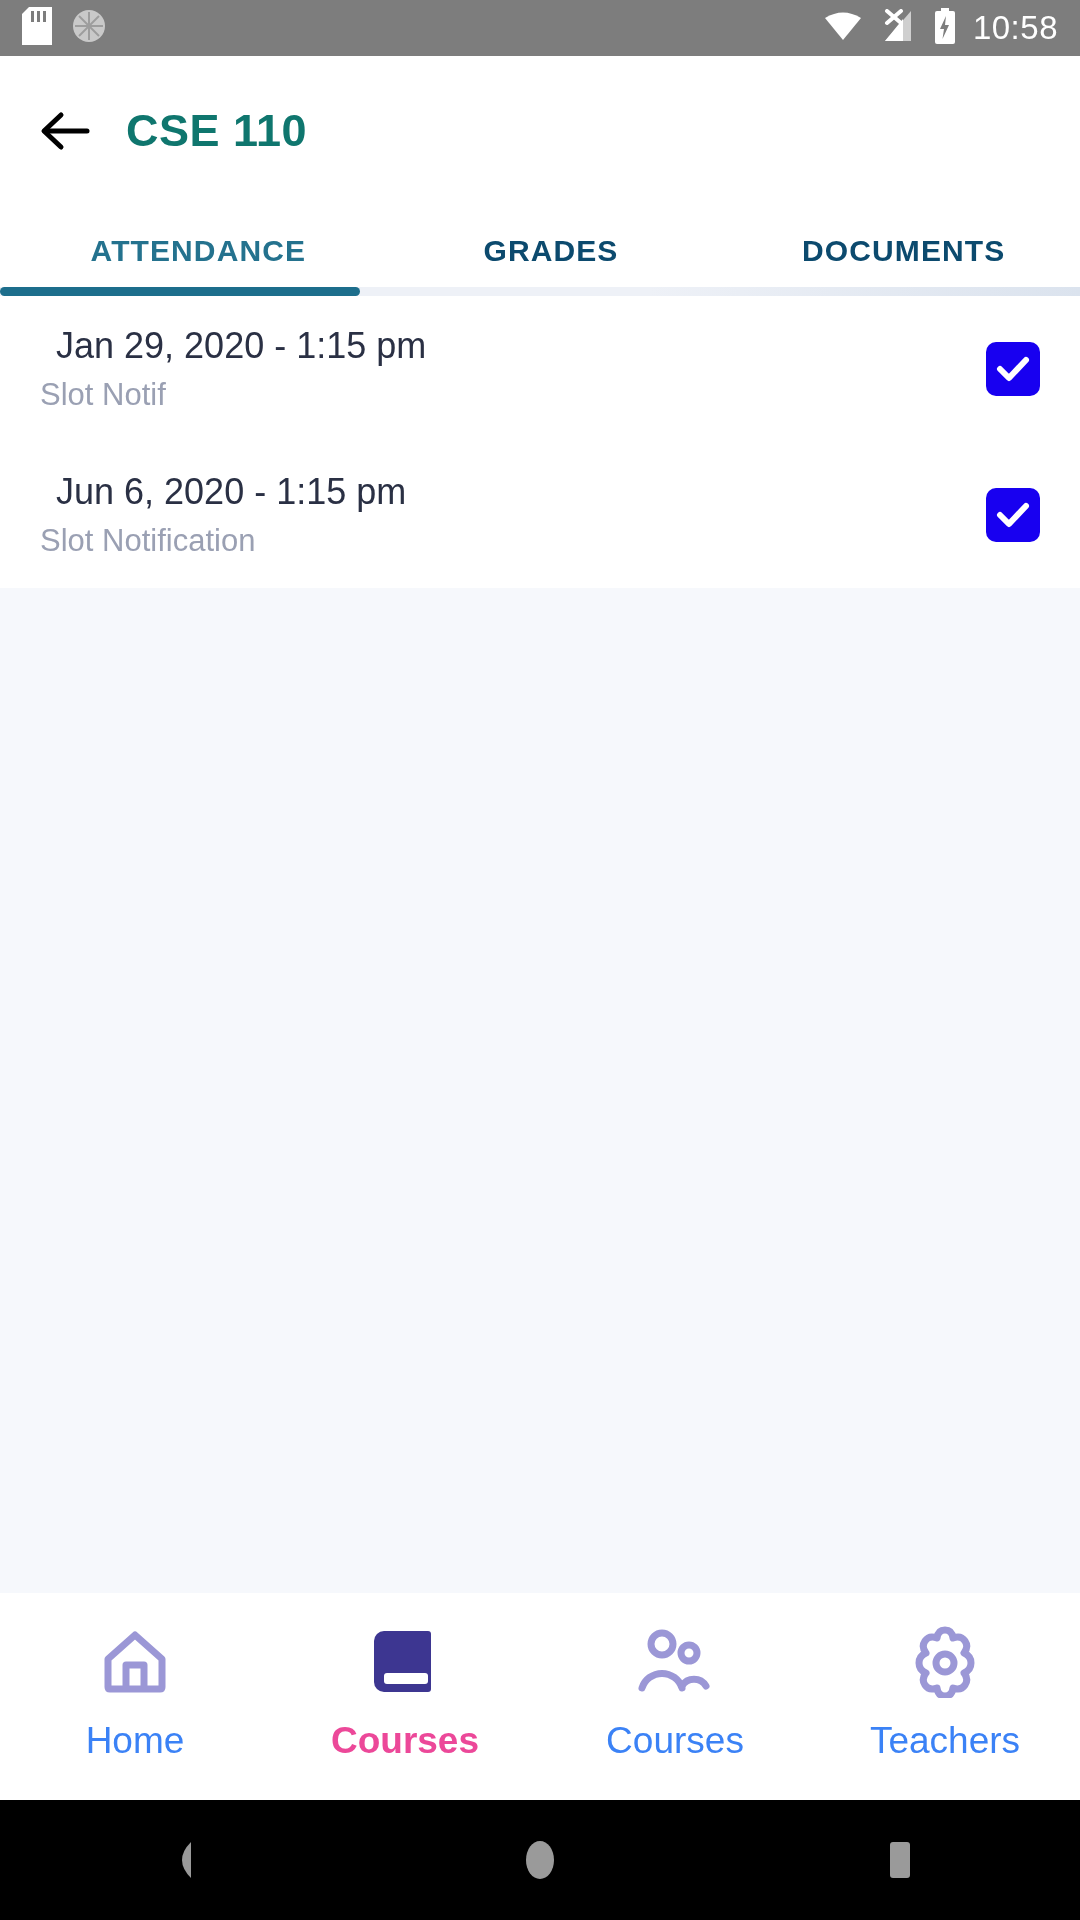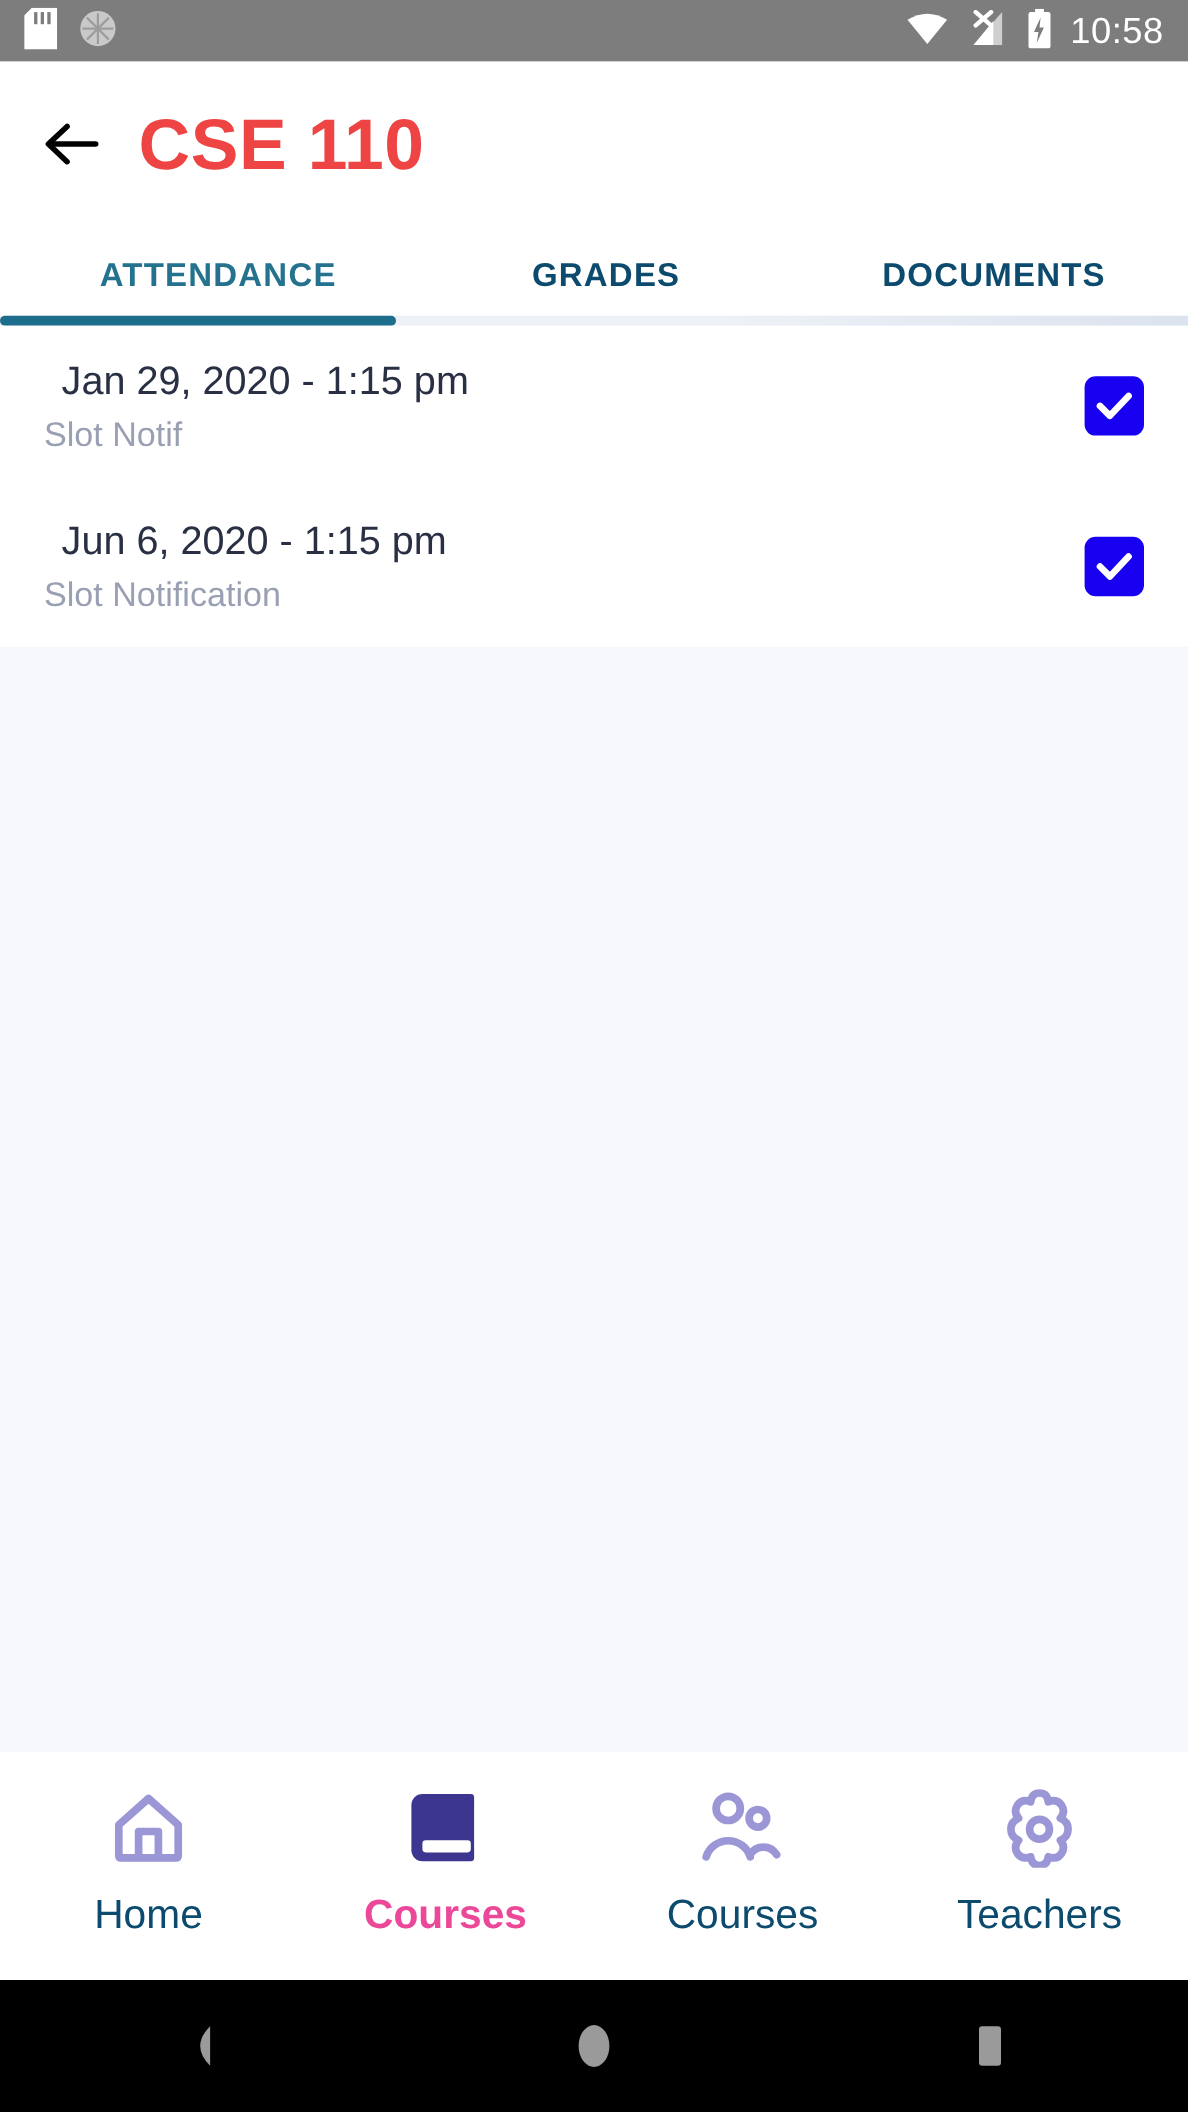--- a/index.html
+++ b/index.html
@@ -20,21 +20,21 @@
   .sb-right{ margin-left:auto; display:flex; align-items:center; gap:16px; }
   .sb-time{ color:#fff; font-size:33px; letter-spacing:.5px; font-family:"Liberation Sans", sans-serif; }
 
   
   .appbar{
     flex:0 0 150px; background:#fff; display:flex; align-items:center;
     padding:0 38px; gap:34px;
   }
   .back-btn{ width:54px; height:54px; display:flex; align-items:center; justify-content:center; cursor:pointer; }
   .app-title{
-    font-size:65px; font-weight:bold; color:#ef4444; letter-spacing:.5px;
+    font-size:45px; font-weight:bold; color:#0f766e; letter-spacing:.5px;
     font-family:"Liberation Sans", sans-serif;
   }
 
   
   .tabs{
     flex:0 0 90px; background:#fff; display:flex; position:relative;padding-left:22px;
   }
   .tab{
     flex:1; display:flex; align-items:center; justify-content:center;
     font-size:30px; font-weight:bold; letter-spacing:1.1px; cursor:pointer;
@@ -70,21 +70,21 @@
   
   .bottomnav{
     flex:0 0 207px; background:#fff; display:flex; align-items:center;
     padding-bottom:6px;
   }
   .nav-item{
     flex:1; display:flex; flex-direction:column; align-items:center;
     justify-content:center; gap:22px; cursor:pointer;
   }
   .nav-icon{ height:72px; display:flex; align-items:center; justify-content:center; }
-  .nav-label{ font-size:37px; color:#0c4a6e; font-family:"Liberation Sans", sans-serif; }
+  .nav-label{ font-size:37px; color:#3b82f6; font-family:"Liberation Sans", sans-serif; }
   .nav-item.active .nav-label{ color:#ec4899; font-weight:bold; }
 
   
   .androidnav{
     flex:0 0 120px; background:#000; display:flex; align-items:center;
   }
   .anav{ flex:1; display:flex; align-items:center; justify-content:center; cursor:pointer; }
 </style>
 </head>
 <body>

